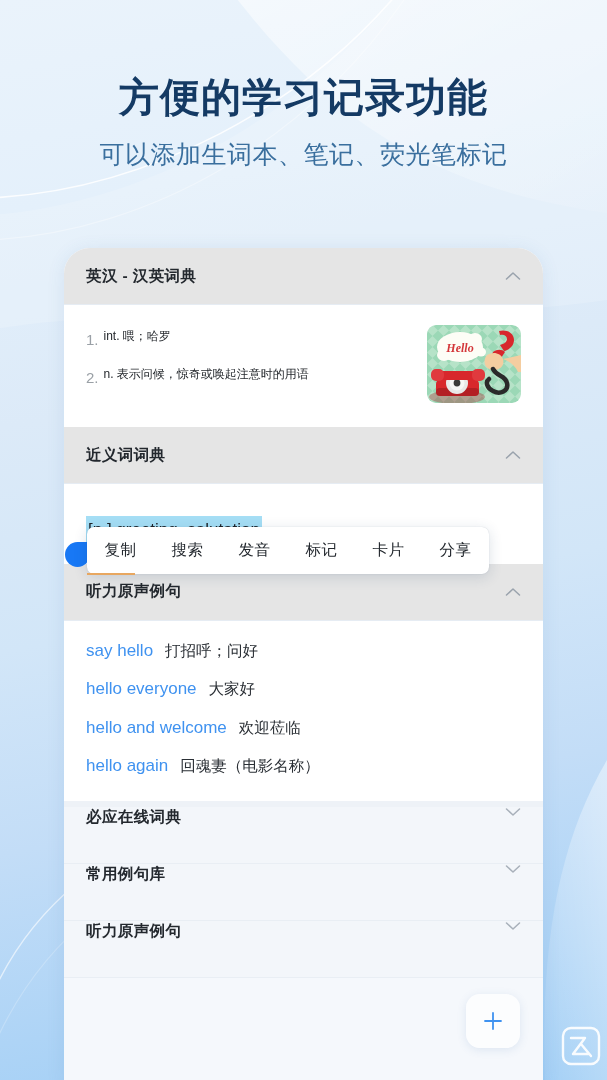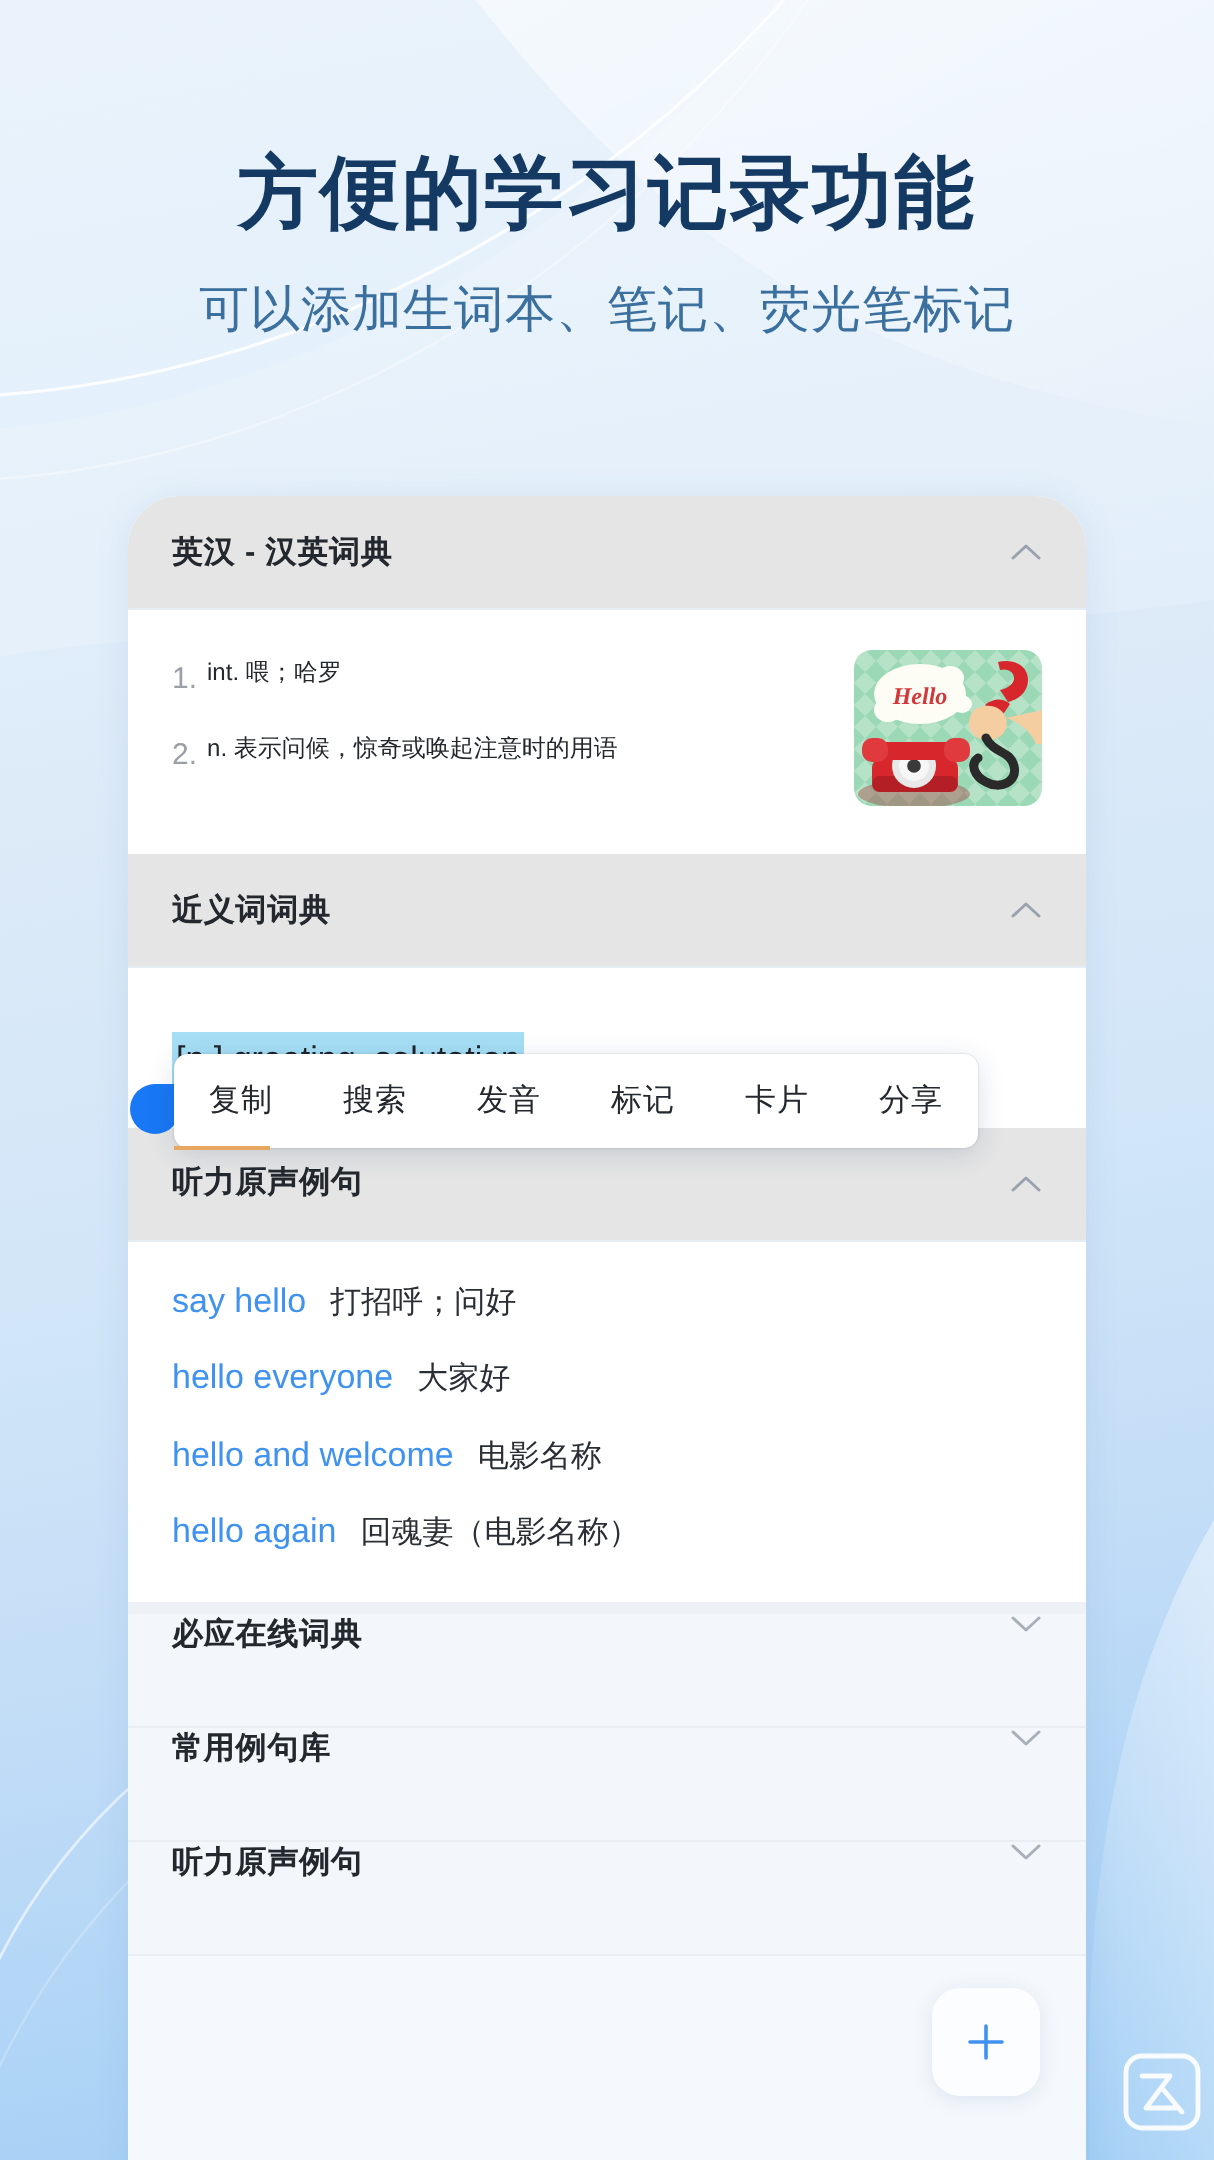--- a/index.html
+++ b/index.html
@@ -423,21 +423,21 @@
       <div class="phrase-row">
         <span class="phrase-en">say hello</span>
         <span class="phrase-zh">打招呼；问好</span>
       </div>
       <div class="phrase-row">
         <span class="phrase-en">hello everyone</span>
         <span class="phrase-zh">大家好</span>
       </div>
       <div class="phrase-row">
         <span class="phrase-en">hello and welcome</span>
-        <span class="phrase-zh">电影名称</span>
+        <span class="phrase-zh">欢迎莅临</span>
       </div>
       <div class="phrase-row">
         <span class="phrase-en">hello again</span>
         <span class="phrase-zh">回魂妻（电影名称）</span>
       </div>
     </div>
 
     <div class="gap"></div>
 
     <div class="collapsed-row">

